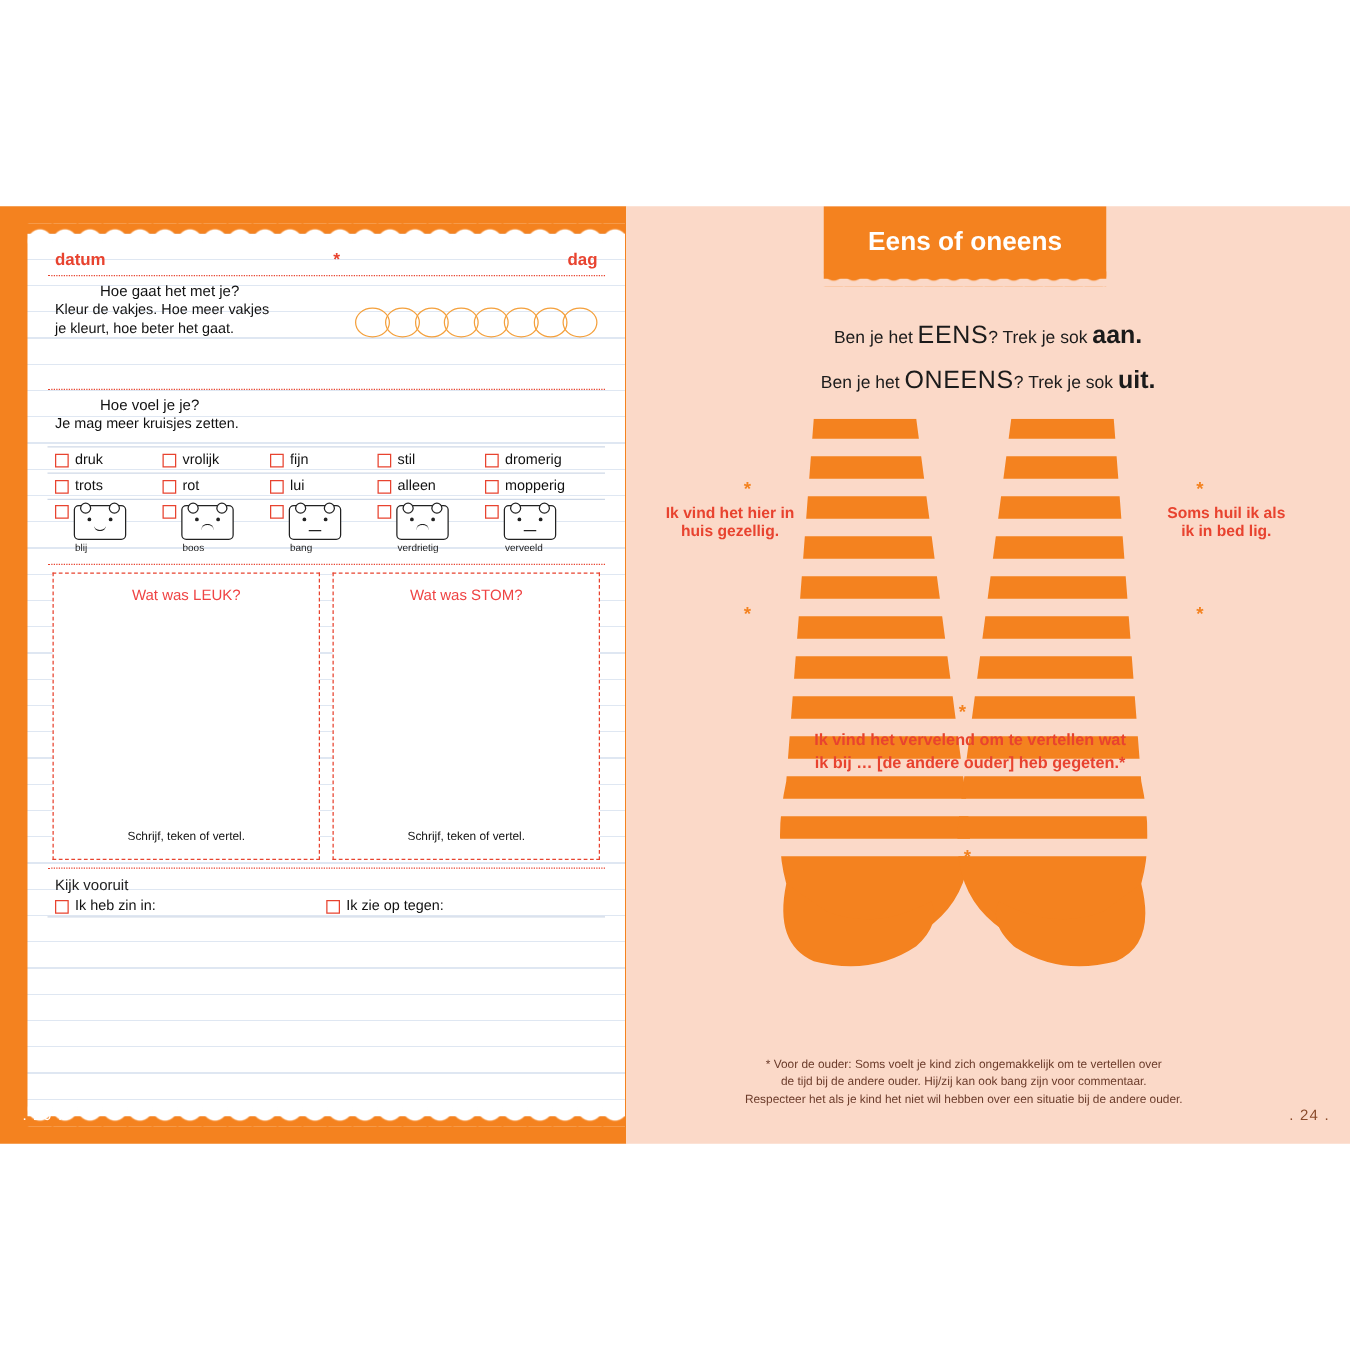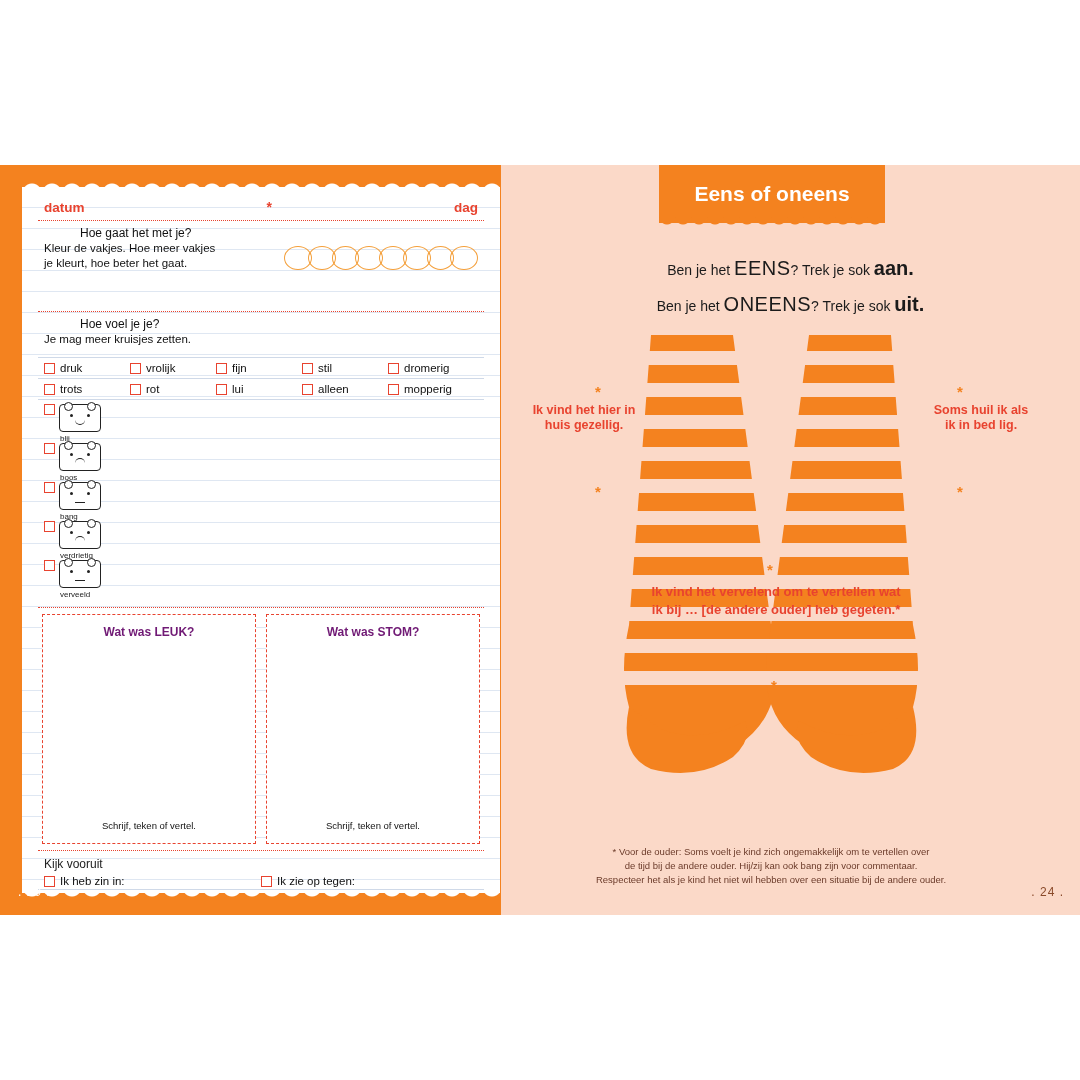--- a/index.html
+++ b/index.html
@@ -143,21 +143,20 @@
     width: 9px;
     height: 9px;
     border: 1.2px solid #E8432F;
     background: #fff;
     flex: 0 0 auto;
   }
 
   .faces-row {
     display: flex;
     padding: 4px 6px 0 6px;
-    flex-direction: column;
   }
   .face-cell {
     width: 86px;
     display: flex;
     flex-direction: column;
     align-items: flex-start;
   }
   .face-top {
     display: flex;
     align-items: flex-start;
@@ -230,23 +229,23 @@
     border: 1.4px dashed #E8432F;
     background: #fff;
     display: flex;
     flex-direction: column;
     align-items: center;
     justify-content: space-between;
     padding: 10px 6px 12px 6px;
     box-sizing: border-box;
   }
   .dash-box .bt {
-    font-weight: bold;
+    font-weight: normal;
     font-size: 12px;
-    color: #701a75;
+    color: #ef4444;
   }
   .dash-box .bb {
     font-size: 9.5px;
     color: #111;
   }
 
   .vooruit-title {
     font-weight: normal;
     font-size: 12px;
     padding: 6px 6px 2px 6px;

